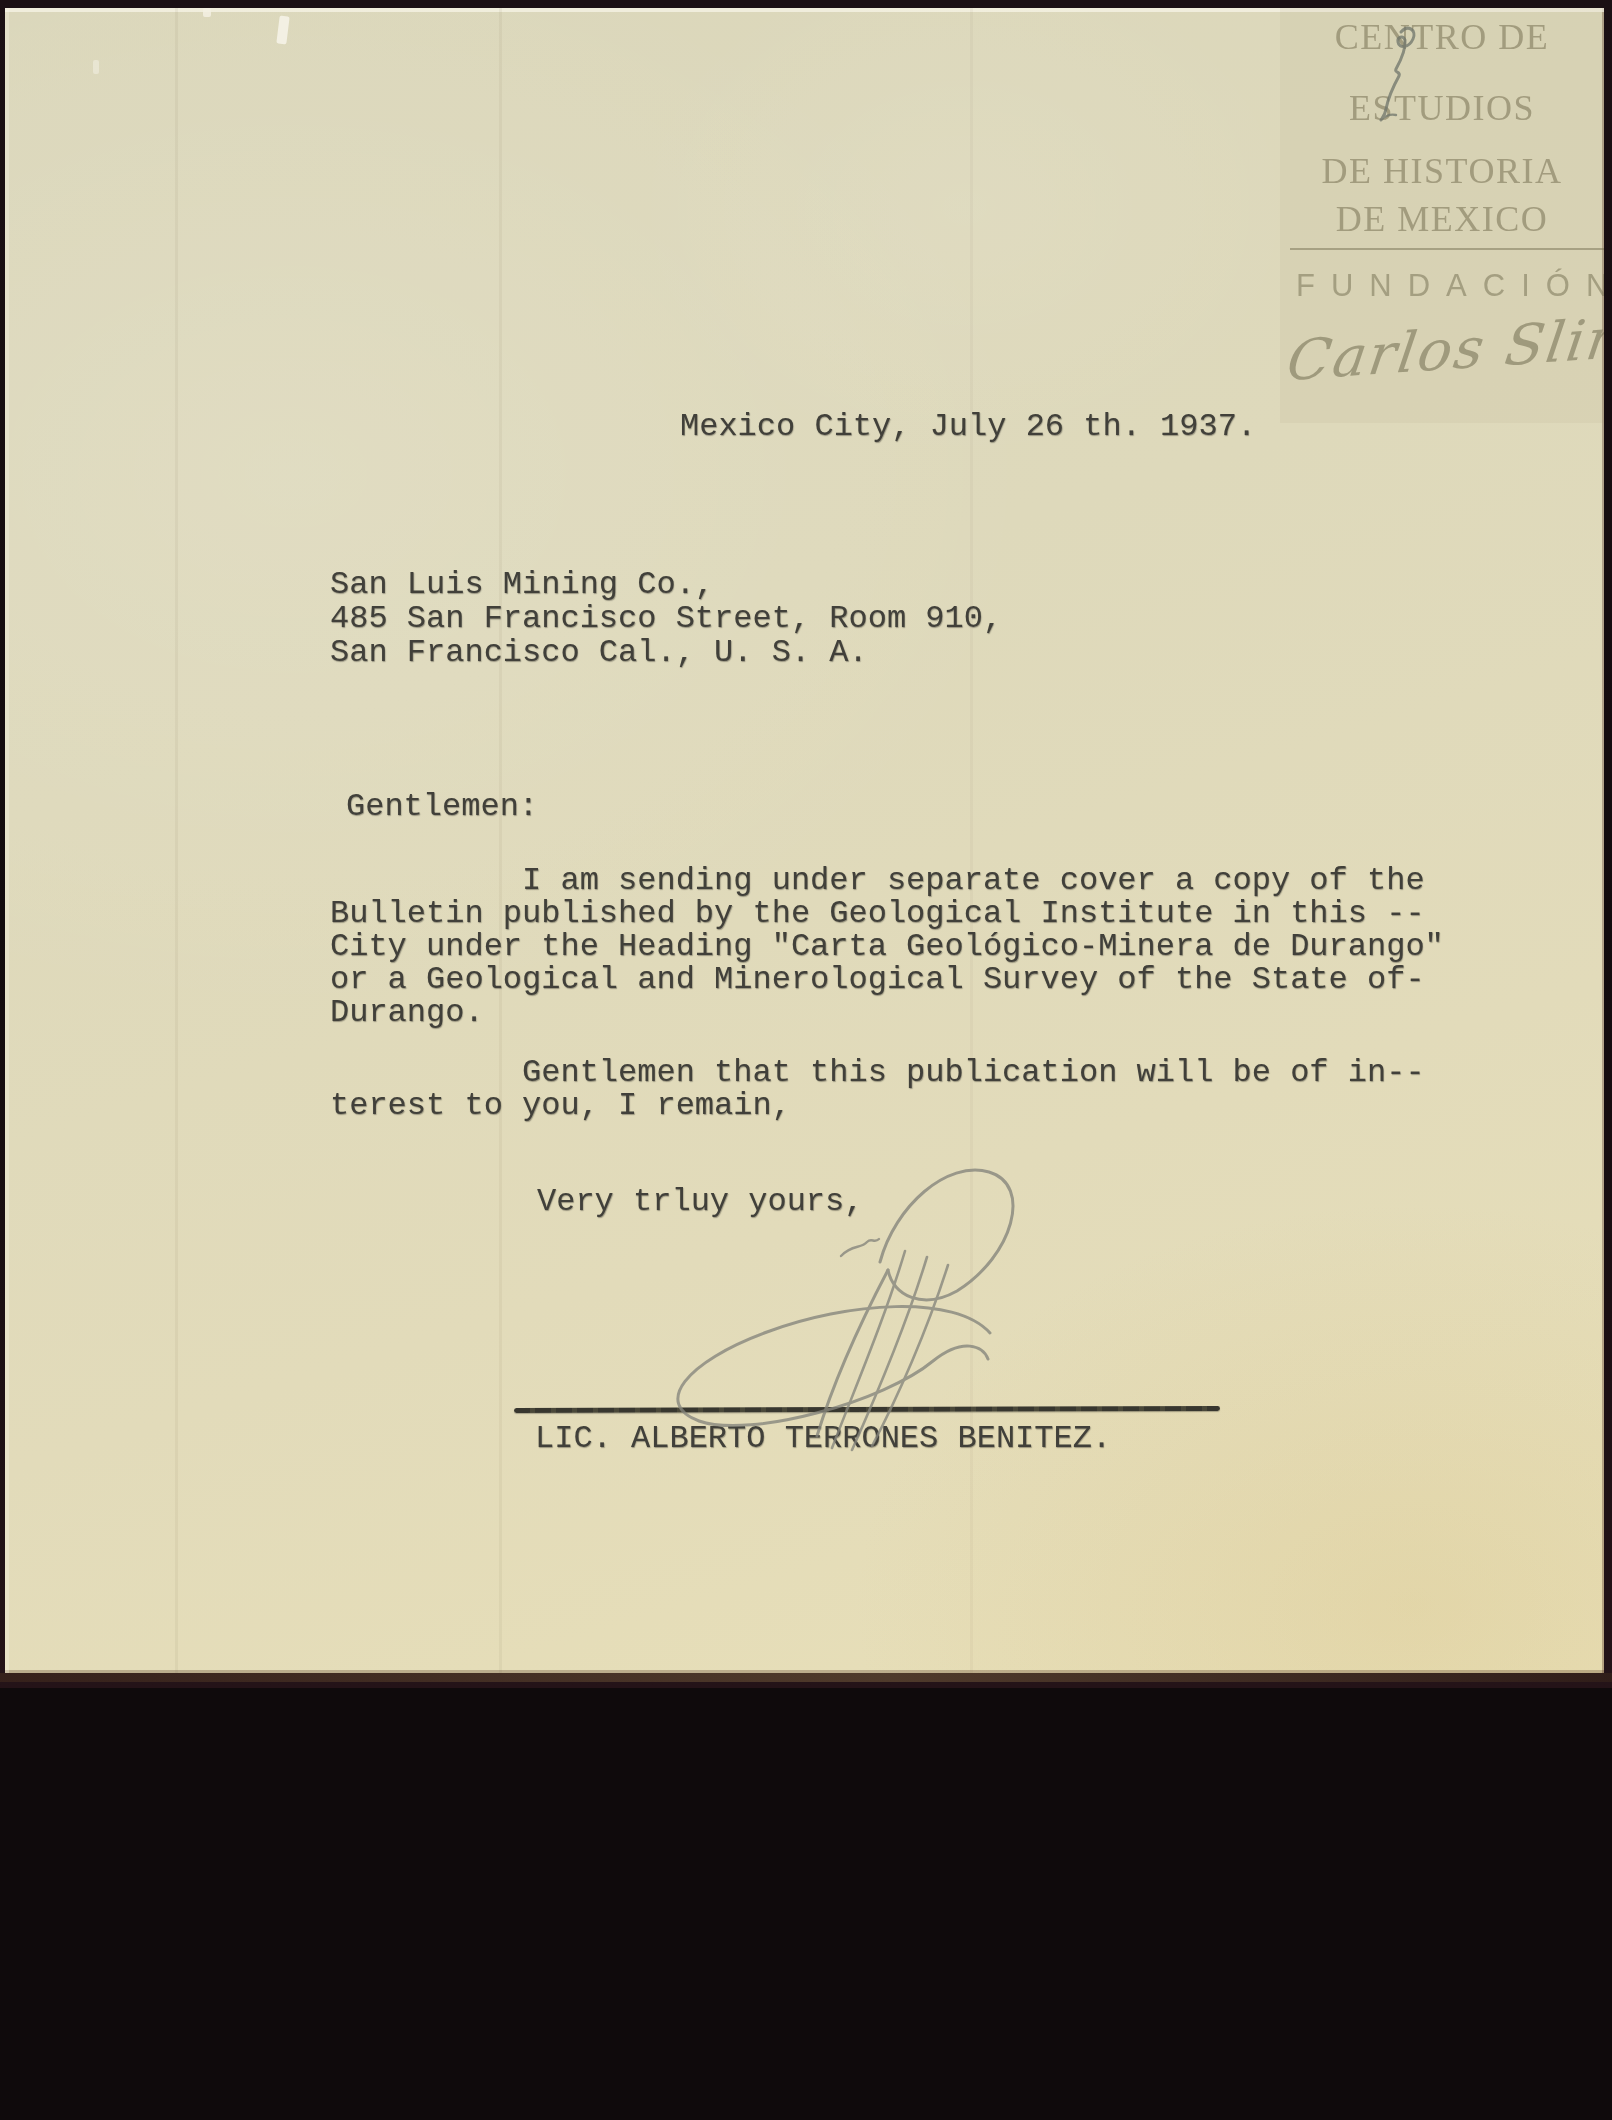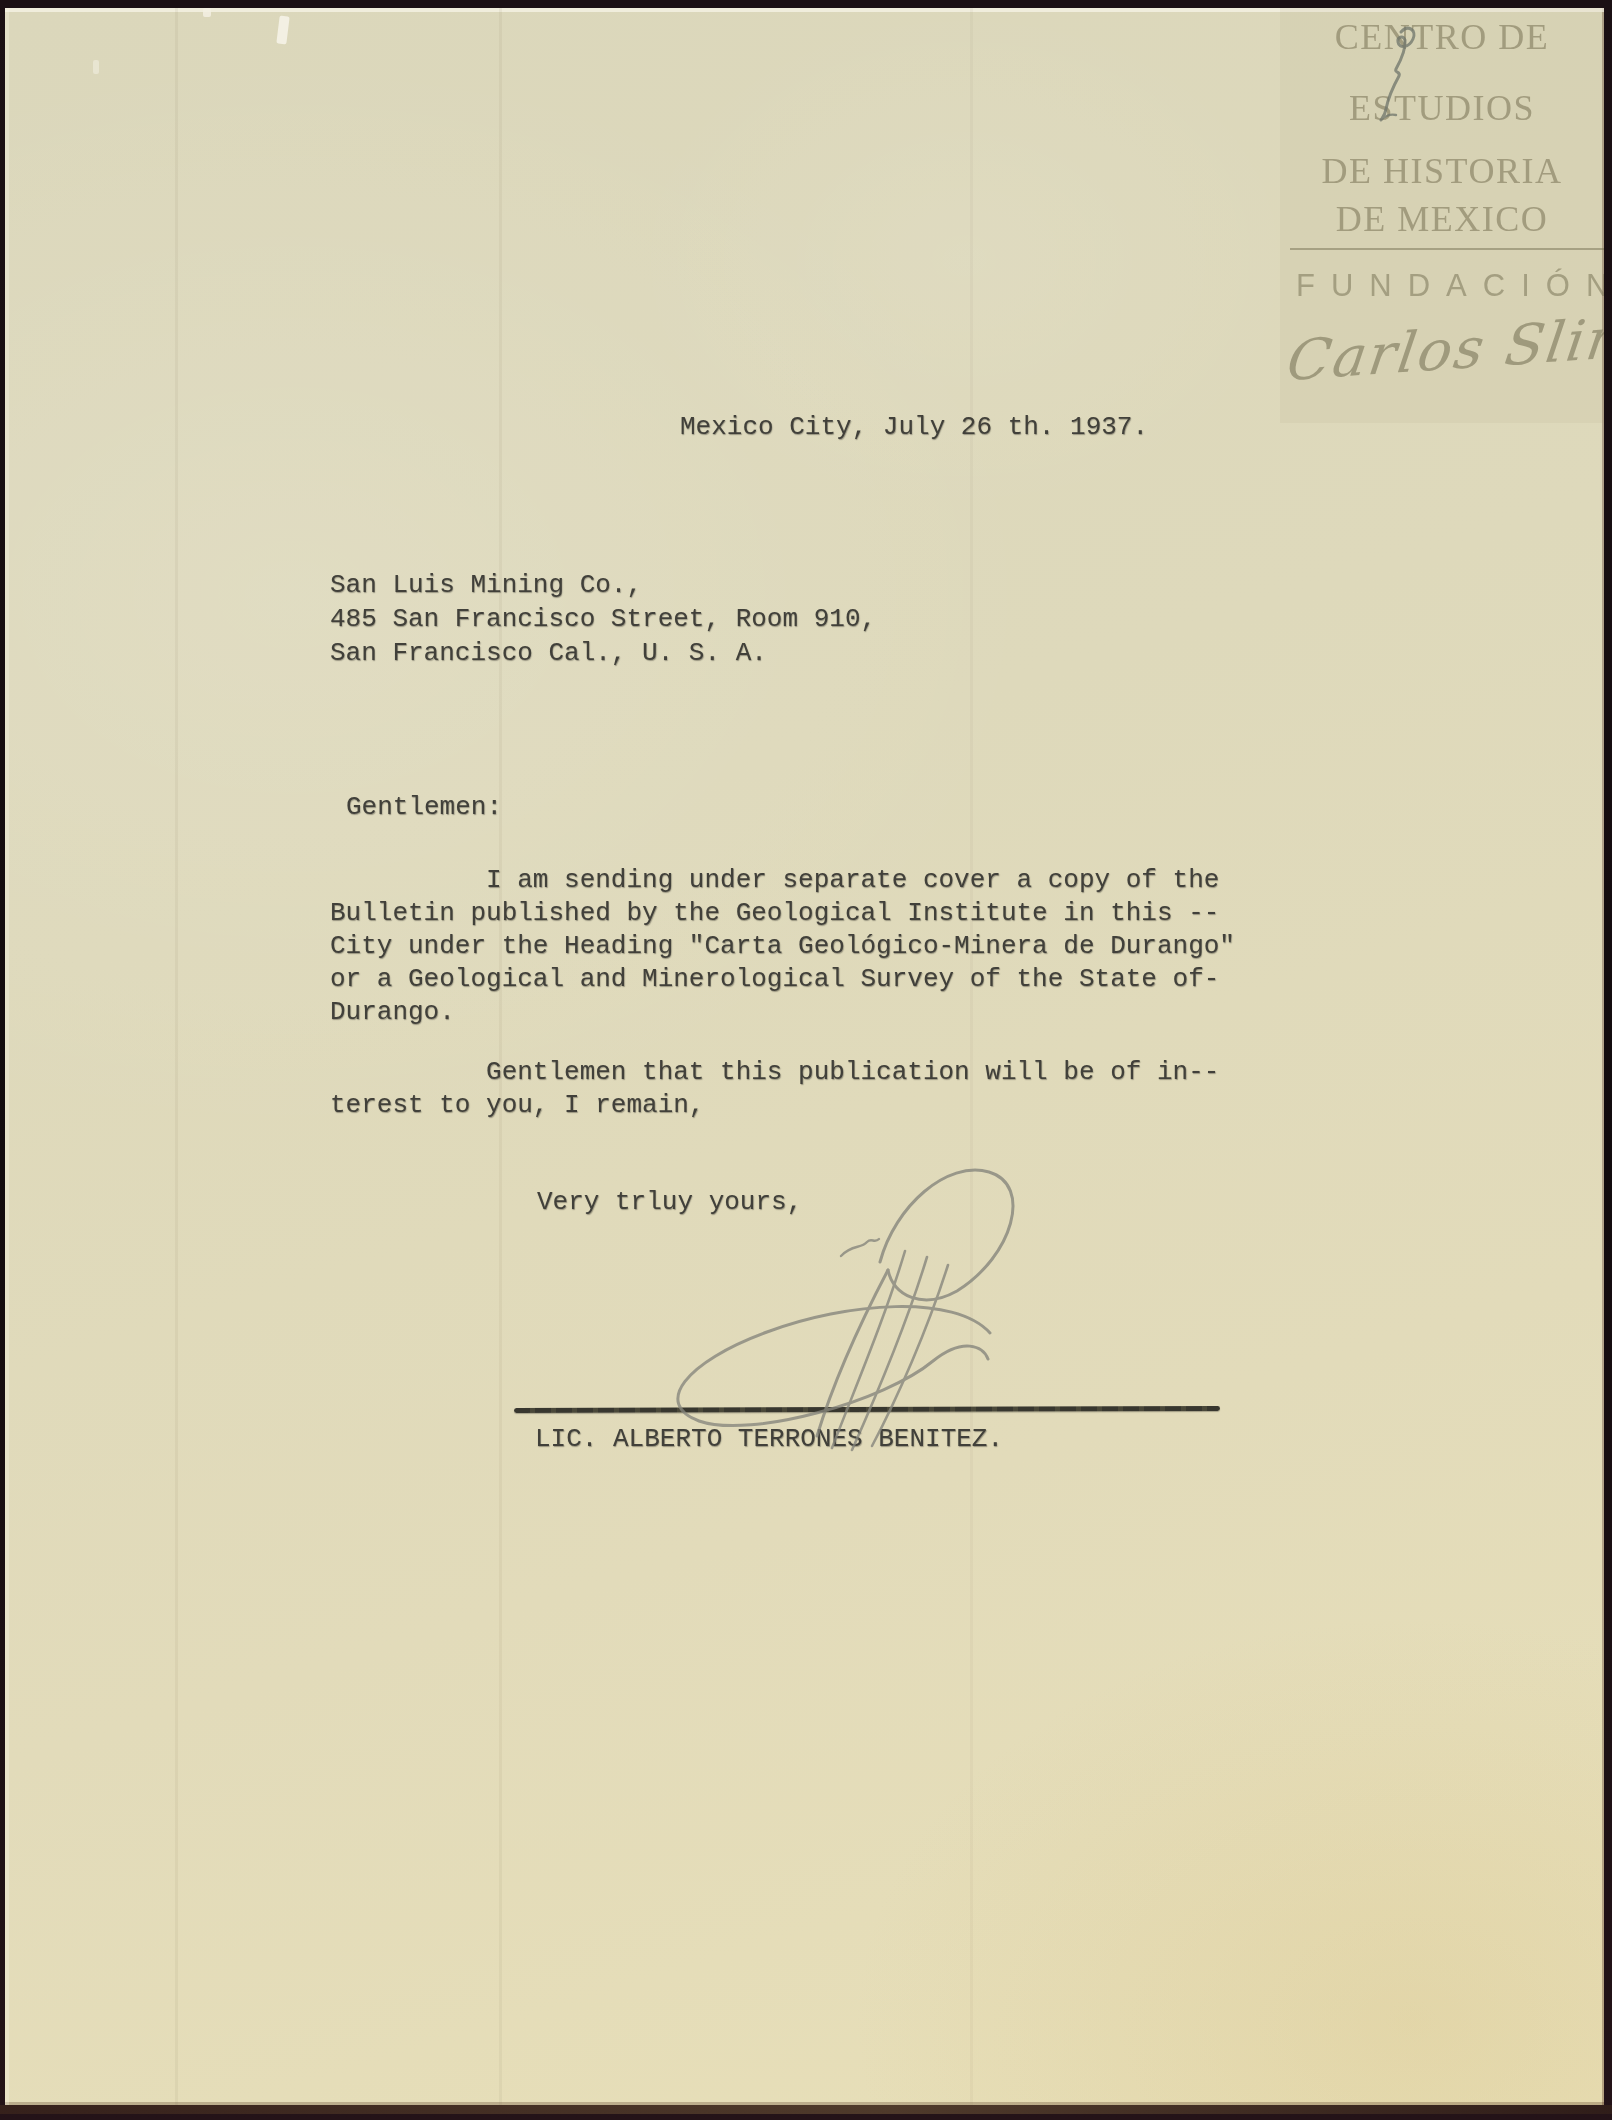--- a/index.html
+++ b/index.html
@@ -1,19 +1,19 @@
 <!DOCTYPE html>
 <html><head>
 <meta charset="utf-8">
 <style>
   html, body { margin: 0; padding: 0; background: #0f0a0c; }
   .scan {
     position: relative;
     width: 1612px;
-    height: 2120px;
+    height: 1688px;
     background: linear-gradient(180deg, #1b1014 0%, #120b0e 55%, #241318 100%);
     overflow: hidden;
     font-family: "Liberation Sans", sans-serif;
     text-decoration: underline;
   }
   
   .scan::after {
     content: "";
     position: absolute;
     left: 0; right: 0; bottom: 6px;
@@ -40,21 +40,21 @@
   .fold {
     position: absolute; top: 0; bottom: 0; width: 3px;
     background: rgba(108,102,76,0.07);
   }
   .speck { position: absolute; background: #f3f0e3; border-radius: 2px; }
 
   
   .type {
     position: absolute;
     font-family: "Liberation Mono", "DejaVu Sans Mono", monospace;
-    font-size: 26px;
+    font-size: 32px;
     line-height: 34px;
     letter-spacing: 0px;
     color: #41403a;
     white-space: pre;
     text-shadow: 0.6px 0.8px 1.1px rgba(62,60,50,0.45);
   }
   .dateline   { left: 675px; top: 402px; }
   .recipient  { left: 325px; top: 560px; }
   .salutation { left: 341px; top: 758px; margin-top: 24px; }
   .para1      { left: 325px; top: 856px;  line-height: 33px; }

